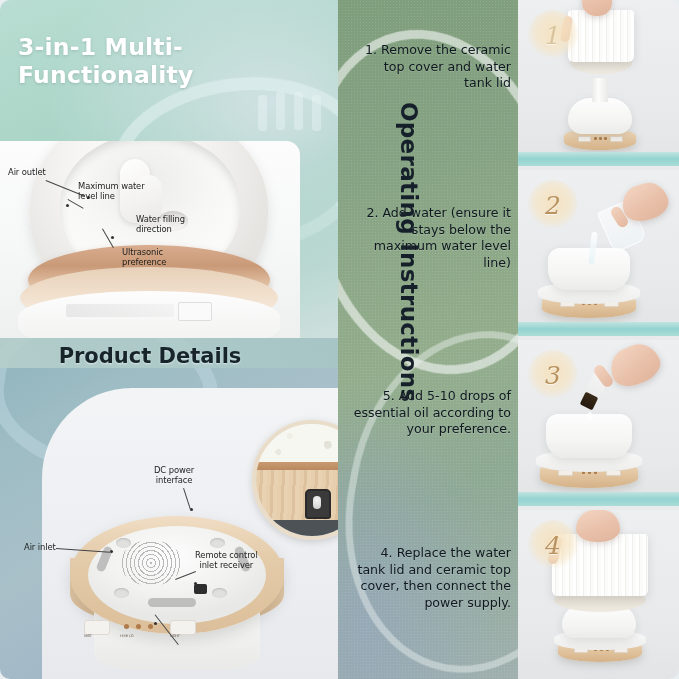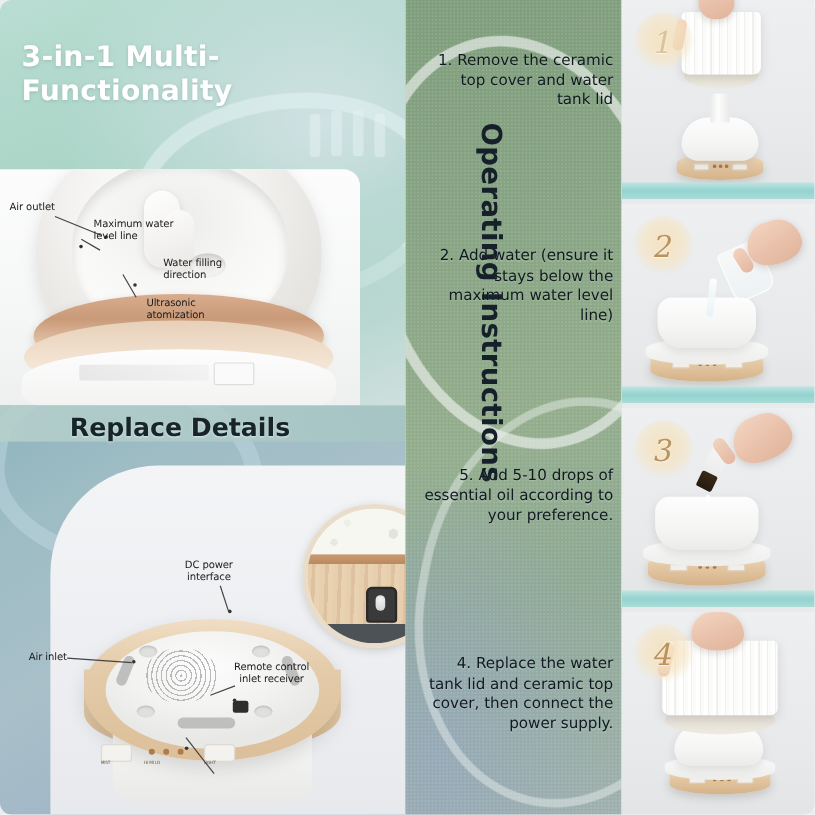--- a/index.html
+++ b/index.html
@@ -209,29 +209,29 @@
 
       <div class="cal" style="left:78px;top:182px;white-space:pre-line;">Maximum water
 level line</div>
       <div class="leader" style="left:68px;top:199px;width:18px;transform:rotate(30deg);"></div>
       <div class="leader-dot" style="left:66px;top:204px;"></div>
 
       <div class="cal" style="left:136px;top:215px;white-space:pre-line;">Water filling
 direction</div>
 
       <div class="cal" style="left:122px;top:248px;white-space:pre-line;">Ultrasonic
-atomization</div>
+preference</div>
       <div class="leader" style="left:113px;top:248px;width:22px;transform:rotate(-120deg);"></div>
       <div class="leader-dot" style="left:111px;top:236px;"></div>
     </div>
 
     <div class="left-bottom">
       <div class="pd-ghost"></div>
       <div class="pd-banner"></div>
-      <div class="pd-title">Replace Details</div>
+      <div class="pd-title">Product Details</div>
 
       <div class="pd-card">
 
         <div class="circ-inset">
           <div class="ci-top"></div>
           <div class="ci-band"></div>
           <div class="ci-wood"></div>
           <div class="ci-port"></div>
           <div class="ci-bot"></div>
         </div>

